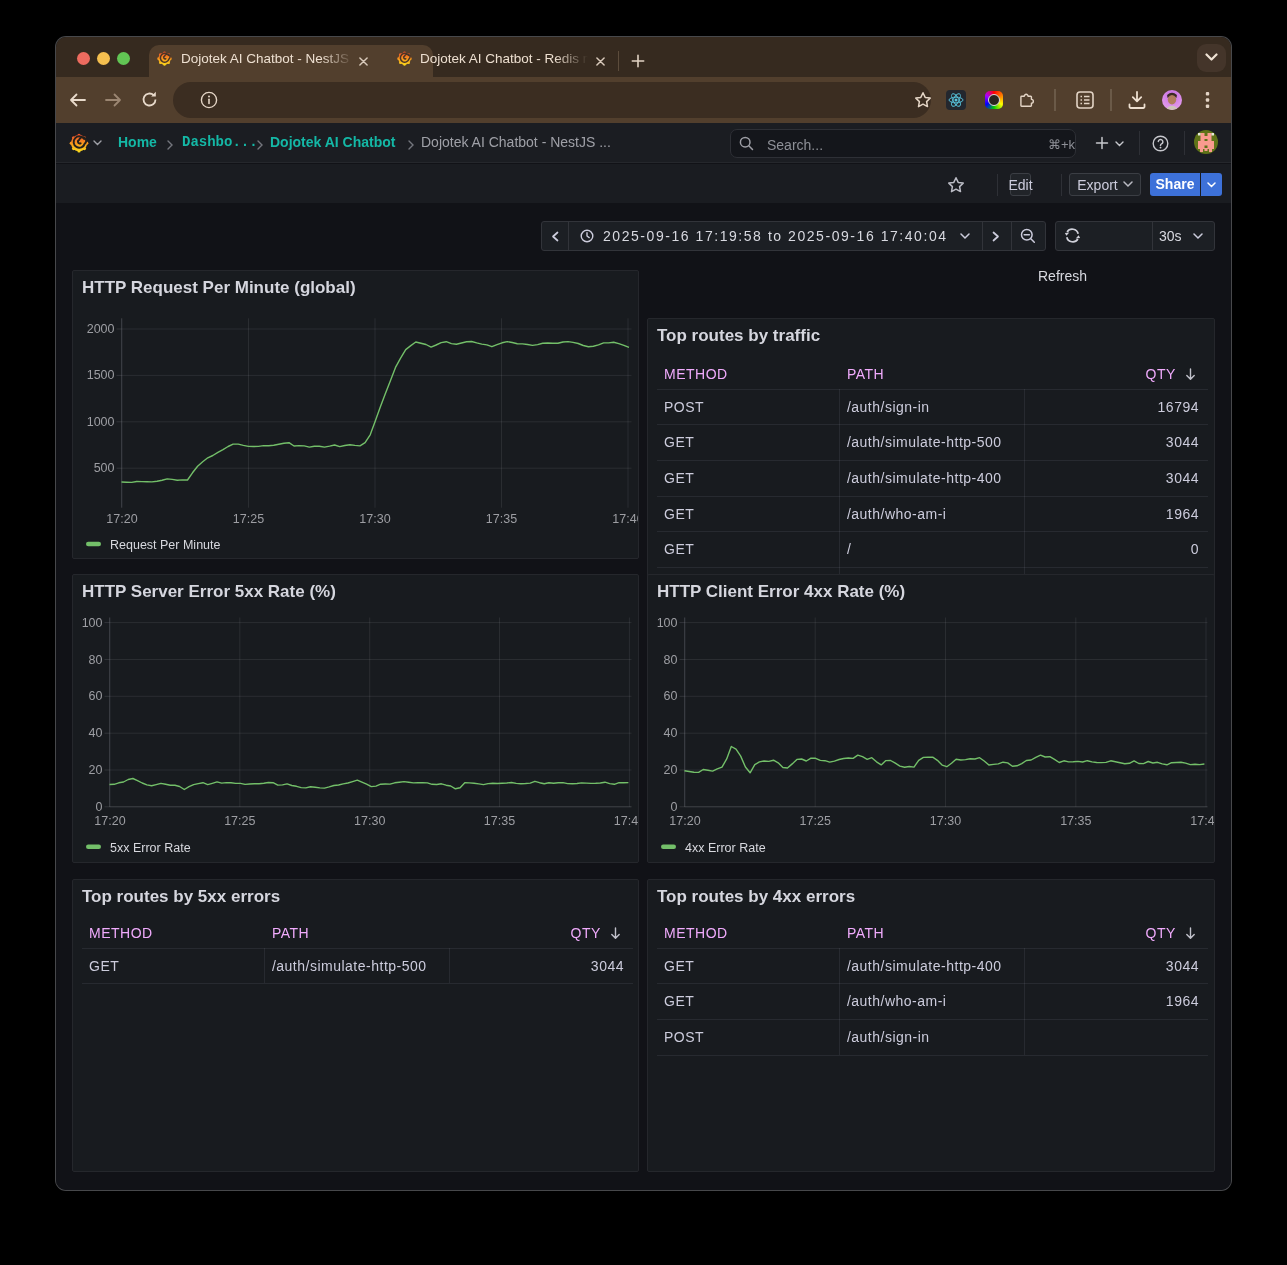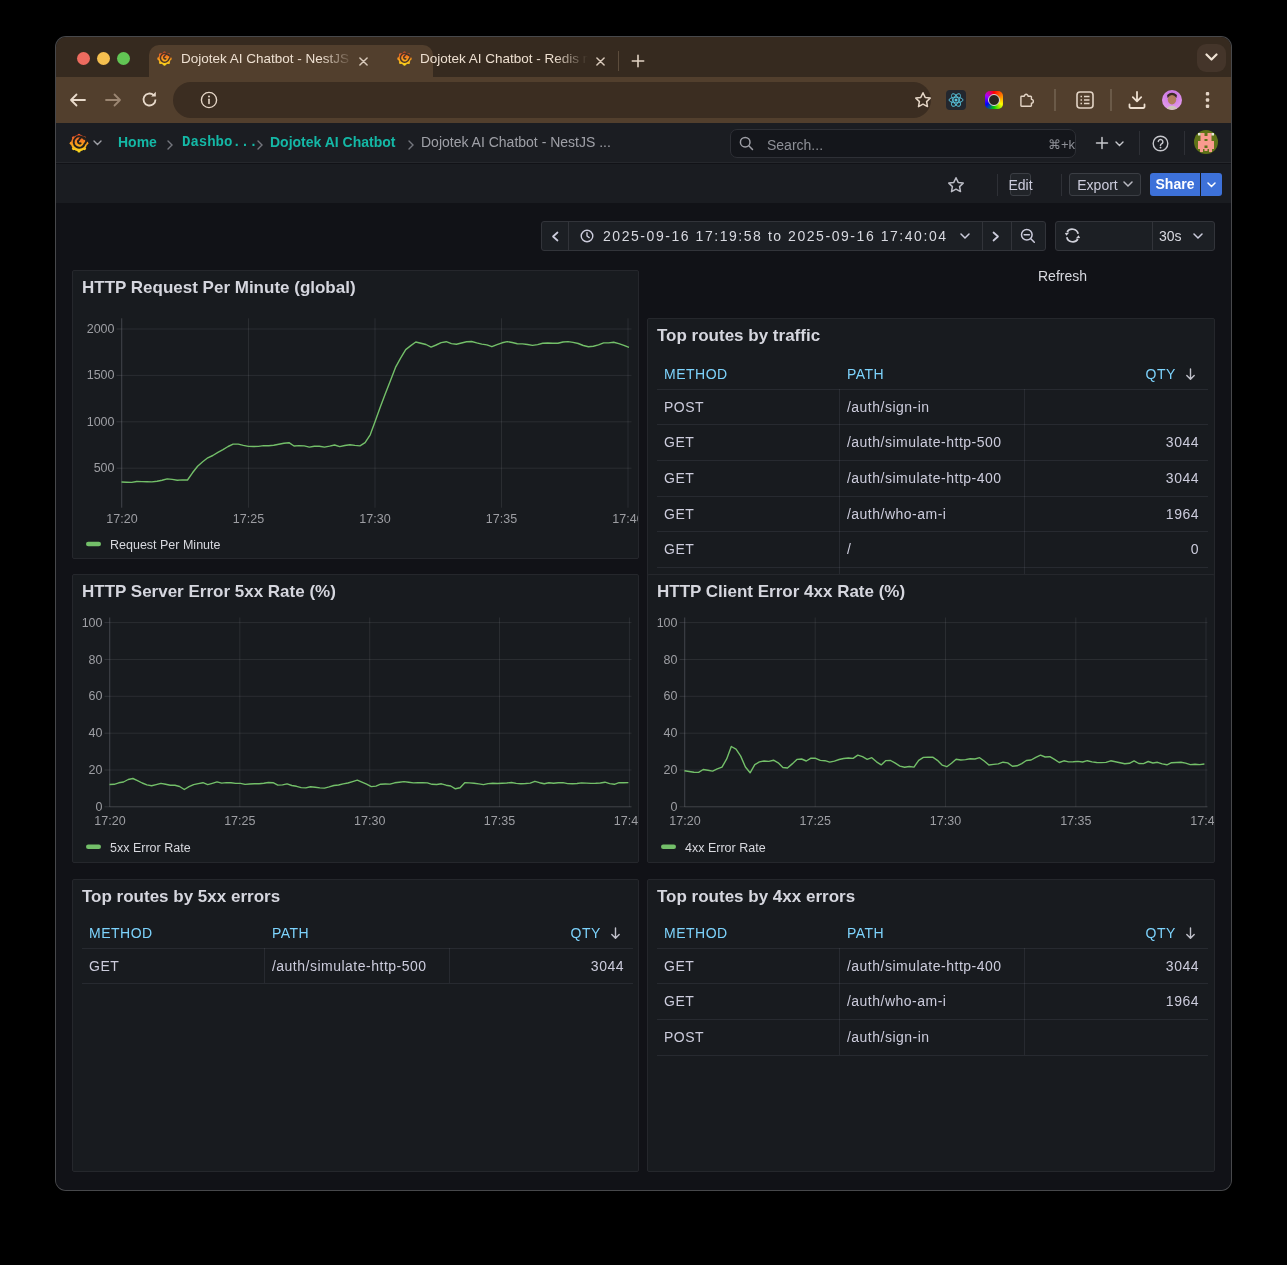--- a/index.html
+++ b/index.html
@@ -13,21 +13,21 @@
 .tabtxt { position:absolute; top:14px; font-size:13.5px; color:#eddfd0; white-space:nowrap; overflow:hidden; }
 #navrow { position:absolute; left:0; top:86px; width:100%; height:40px; background:#1b1d22; border-bottom:1px solid #25272c; }
 #actrow { position:absolute; left:0; top:127px; width:100%; height:39px; background:#1a1c21; }
 #canvas { position:absolute; left:0; top:166px; width:100%; height:987px; background:#111217; }
 .panel { position:absolute; background:#181b1f; border:1px solid #25272c; border-radius:2px; }
 .ptitle { position:absolute; left:9px; top:7px; font-size:17px; font-weight:700; color:#d5d6de; letter-spacing:0px; }
 .crumb { font-size:14px; color:#14b8a6; font-weight:700; position:absolute; top:97px; }
 .crumb2 { font-size:14px; color:#9fa0a7; font-weight:400; position:absolute; top:97px; }
 .btn { position:absolute; height:23px; background:#212429; border:1px solid #3b3e44; border-radius:3px; color:#ccccdc; font-size:14px; font-weight:500; display:flex; align-items:center; justify-content:center; }
 .tcell { position:absolute; font-size:14px; color:#ccccdc; white-space:nowrap; letter-spacing:0.5px; }
-.thead { position:absolute; font-size:14px; color:#7dd3fc; font-weight:500; white-space:nowrap; letter-spacing:0.5px; }
+.thead { position:absolute; font-size:14px; color:#f0abfc; font-weight:500; white-space:nowrap; letter-spacing:0.5px; }
 .hline { position:absolute; height:1px; background:rgba(204,204,220,0.09); }
 .vline { position:absolute; width:1px; background:rgba(204,204,220,0.09); }
 svg text { font-family:"Liberation Sans",sans-serif; }
 </style>
 </head>
 <body>
 <div id="win">
 <div id="tabstrip"></div>
 <div id="toolbar"></div>
 
@@ -334,20 +334,21 @@
       <div class="ptitle">Top routes by traffic</div>
       <div class="thead" style="left:16.0px;top:46.5px;">METHOD</div>
       <div class="thead" style="left:198.9px;top:46.5px;">PATH</div>
       <div class="thead" style="left:497.5px;top:46.5px;">QTY</div>
       <svg class="abs" style="left:536.5px;top:48.5px;" width="11" height="13" viewBox="0 0 11 13">
         <path fill="none" stroke="#c0c1ca" stroke-width="1.4" stroke-linecap="round" stroke-linejoin="round" d="M5.5 1 V11 M1.8 7.5 L5.5 11.3 L9.2 7.5"></path>
       </svg>
       <div class="hline" style="left:8.5px;top:69.5px;width:551.0px;"></div>
       <div class="tcell" style="left:16.0px;top:79.5px;">POST</div>
       <div class="tcell" style="left:198.9px;top:79.5px;">/auth/sign-in</div>
+      <div class="tcell" style="left:8.5px;top:79.5px;width:542.5px;text-align:right;">16794</div>
       <div class="hline" style="left:8.5px;top:105.2px;width:551.0px;"></div>
       <div class="tcell" style="left:16.0px;top:115.2px;">GET</div>
       <div class="tcell" style="left:198.9px;top:115.2px;">/auth/simulate-http-500</div>
       <div class="tcell" style="left:8.5px;top:115.2px;width:542.5px;text-align:right;">3044</div>
       <div class="hline" style="left:8.5px;top:140.9px;width:551.0px;"></div>
       <div class="tcell" style="left:16.0px;top:150.9px;">GET</div>
       <div class="tcell" style="left:198.9px;top:150.9px;">/auth/simulate-http-400</div>
       <div class="tcell" style="left:8.5px;top:150.9px;width:542.5px;text-align:right;">3044</div>
       <div class="hline" style="left:8.5px;top:176.6px;width:551.0px;"></div>
       <div class="tcell" style="left:16.0px;top:186.6px;">GET</div>

